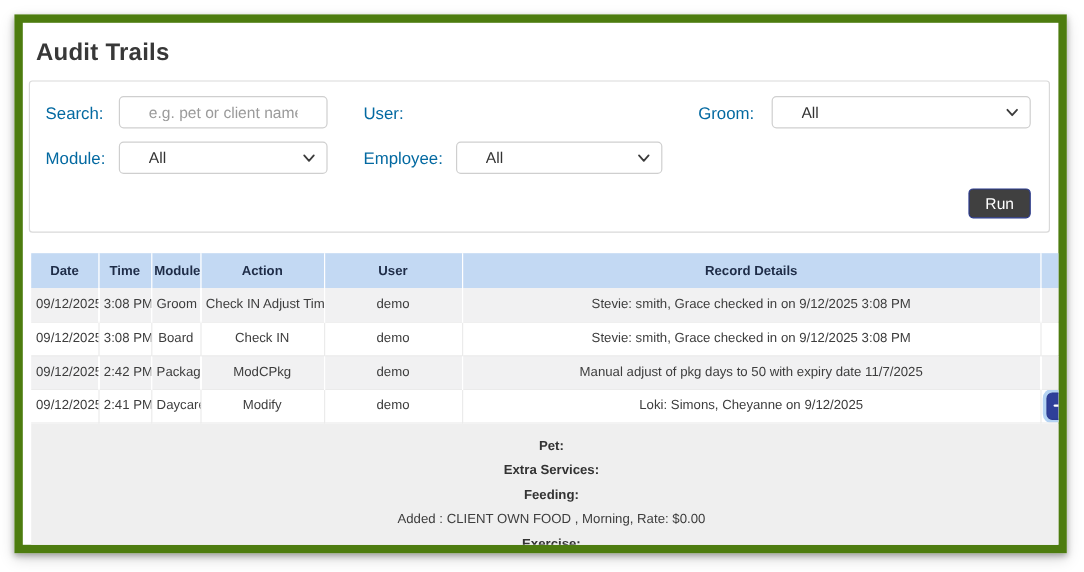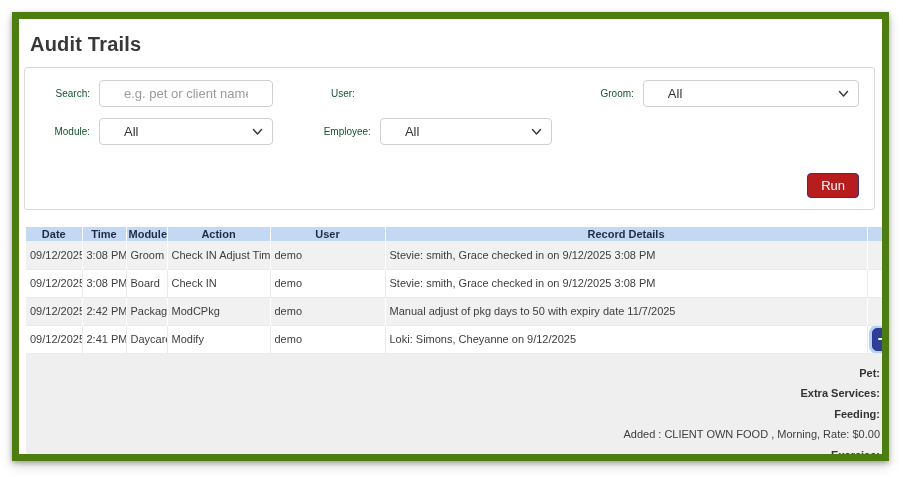--- a/index.html
+++ b/index.html
@@ -35,24 +35,24 @@
   }
   .filters-grid {
     display: grid;
     grid-template-columns: 1fr 1.06fr 1.18fr;
     column-gap: 30px;
     row-gap: 11px;
   }
   .f-cell { display: flex; align-items: center; }
   .f-label {
     flex: 0 0 auto;
-    text-align: right;
+    text-align: left;
     margin-right: 9px;
-    font-size: 10px;
-    color: #14532d;
+    font-size: 14px;
+    color: #0369a1;
     white-space: nowrap;
   }
   .w52 { width: 52px; }
   .w66 { width: 68px; }
   .text-input, .date-input, .select-input {
     height: 27px;
     border: 1px solid #cfcfcf;
     border-radius: 4px;
     font-size: 13px;
     color: #333;
@@ -87,51 +87,51 @@
   }
   .chevron {
     position: absolute;
     right: 10px; top: 50%;
     margin-top: -4px;
     pointer-events: none;
     display: block;
   }
   .run-row { display: flex; justify-content: flex-end; margin-top: 12px; }
   .btn-run {
-    background: #b91c1c;
+    background: #404040;
     color: #fff;
     border: 1px solid #29388b;
     border-radius: 4px;
     font-size: 13px;
     font-family: "Liberation Sans", sans-serif;
     padding: 4px 13px;
     cursor: pointer;
-    margin-top: 16px;
   }
   
   .audit-table {
     margin: 17px 0 0 2px;
     border-collapse: collapse;
     table-layout: fixed;
     width: 864px;
     font-size: 11px;
   }
   .audit-table thead th {
     background: #c3d9f3;
     color: #1e2c47;
     font-size: 11px;
     font-weight: 700;
-    height: 14px;
+    height: 29px;
     text-align: center;
     border-right: 1px solid #fff;
     padding: 0 2px;
   }
   .audit-table thead th:last-child { border-right: none; }
   .audit-table tbody td {
     height: 28px;
+    text-align: center;
     color: #3d3d3d;
     padding: 0 4px;
     overflow: hidden;
     white-space: nowrap;
   }
   tr.row-odd { background: #f1f1f2; }
   tr.row-odd td { border-right: 1px solid #fff; }
   tr.row-even { background: #ffffff; }
   tr.row-even td {
     border-right: 1px solid #ebebeb;
@@ -146,21 +146,21 @@
     border-radius: 5px;
     box-shadow: 0 0 0 3px #b4d3f3;
     display: flex; align-items: center; justify-content: center;
     margin: 0 auto;
     cursor: pointer;
     padding: 0;
   }
   .minus-glyph { width: 11px; height: 2.5px; background: #fff; border-radius: 1px; display: block; }
   tr.detail-row td {
     background: #efefef;
-    text-align: right;
+    text-align: center;
     height: auto;
     padding: 13px 10px 11px 13px;
     white-space: normal;
   }
   .detail-line { font-size: 11px; color: #3d3d3d; margin: 0 0 8.5px; }
   .detail-line:last-child { margin-bottom: 0; }
   .detail-line.bold { font-weight: 700; color: #333; }
 </style>
 </head>
 <body>

